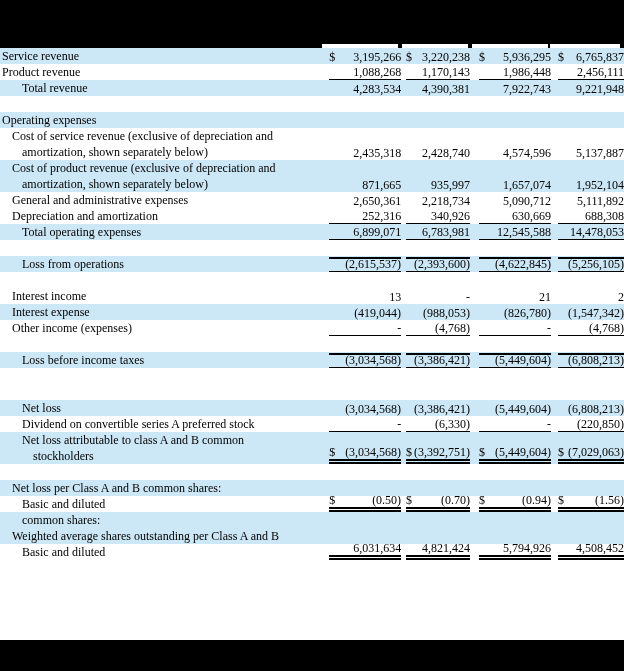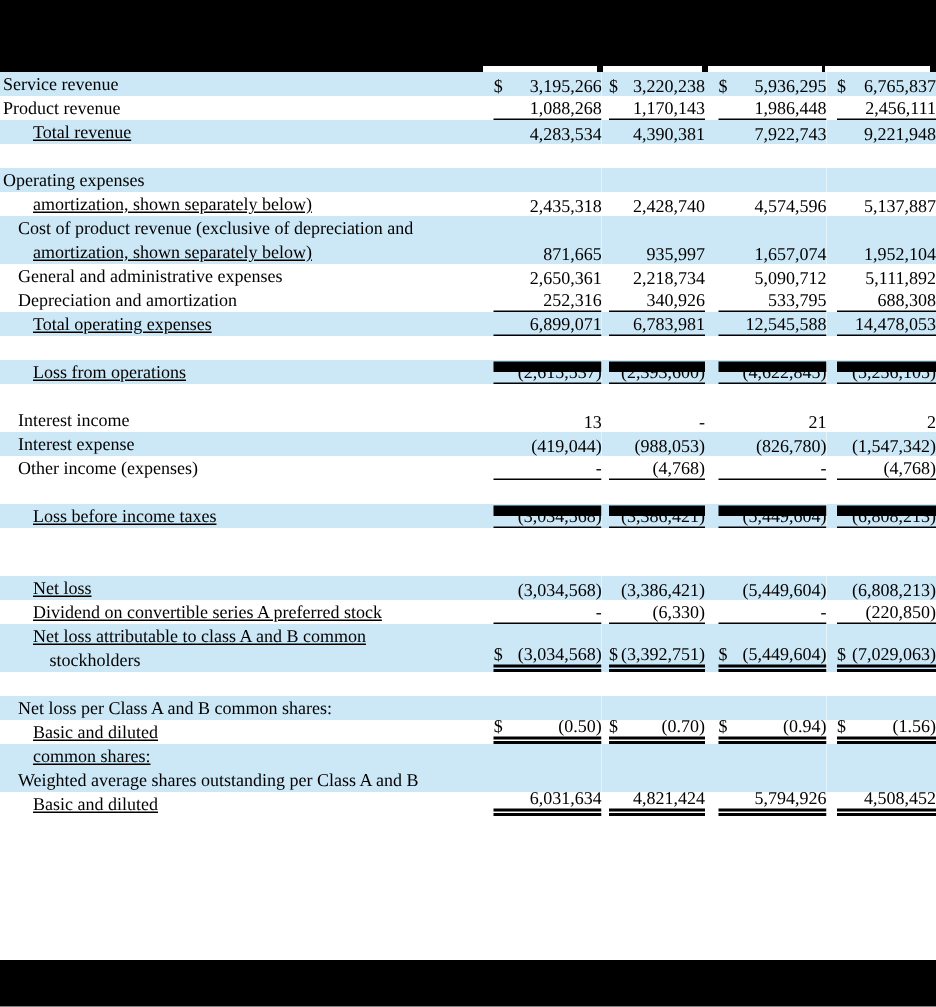--- a/index.html
+++ b/index.html
@@ -27,34 +27,34 @@
   table.fin td{padding:0;height:16px;vertical-align:bottom;overflow:hidden;}
   col.c-label{width:320px;}
   col.c1{width:76px;}
   col.c2{width:68px;}
   col.c3{width:80px;}
   col.c4{width:72px;}
   tr.hl{background:var(--hl,#cce7f5);}
   td.lbl{white-space:nowrap;line-height:15px;}
   .ind0{padding-left:2px !important;}
   .ind1{padding-left:12px !important;}
-  .ind2{padding-left:22px !important;text-decoration:underline;}
+  .ind2{padding-left:22px !important;}
   .ind3{padding-left:33px !important;margin-left:36px;}
   .bx{
     box-sizing:border-box;height:15px;
     display:flex;align-items:flex-end;
     margin-left:auto;margin-right:0;
     line-height:13px;white-space:nowrap;
   }
   .w1{width:72px;} .w2{width:64px;} .w3{width:72px;} .w4{width:66px;}
   .bx .cur{text-align:left;}
   .bx .val{margin-left:auto;text-align:right;}
   .u-s{border-bottom:1px solid #000;}
   .u-d{border-bottom:5px double #000;}
-  .t-l{border-top:7px solid #000000;}
+  .t-l{border-top:2px solid #000000;}
 </style>
 </head>
 <body>
 
 <div class="page">
   <div class="bar bar-top">
     <div class="notch n1"></div>
     <div class="notch n2"></div>
     <div class="notch n3"></div>
     <div class="notch n4"></div>
@@ -150,20 +150,27 @@
           <td></td>
         </tr>
         <tr class="hl">
           <td class="lbl ind0">Operating expenses</td>
           <td></td>
           <td></td>
           <td></td>
           <td></td>
         </tr>
         <tr>
+          <td class="lbl ind1">Cost of service revenue (exclusive of depreciation and</td>
+          <td></td>
+          <td></td>
+          <td></td>
+          <td></td>
+        </tr>
+        <tr>
           <td class="lbl ind2">amortization, shown separately below)</td>
           <td>
             <div class="bx w1">
               <span class="val">2,435,318</span>
             </div>
           </td>
           <td>
             <div class="bx w2">
               <span class="val">2,428,740</span>
             </div>
@@ -239,21 +246,21 @@
               <span class="val">252,316</span>
             </div>
           </td>
           <td>
             <div class="bx w2 u-s">
               <span class="val">340,926</span>
             </div>
           </td>
           <td>
             <div class="bx w3 u-s">
-              <span class="val">533,795</span>
+              <span class="val">630,669</span>
             </div>
           </td>
           <td>
             <div class="bx w4 u-s">
               <span class="val">688,308</span>
             </div>
           </td>
         </tr>
         <tr class="hl">
           <td class="lbl ind2">Total operating expenses</td>

